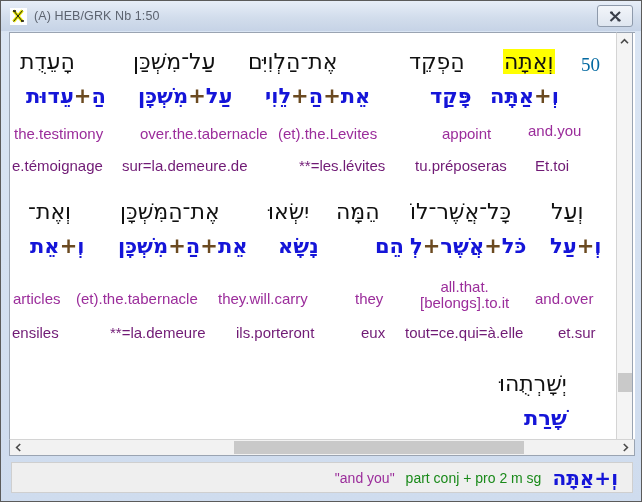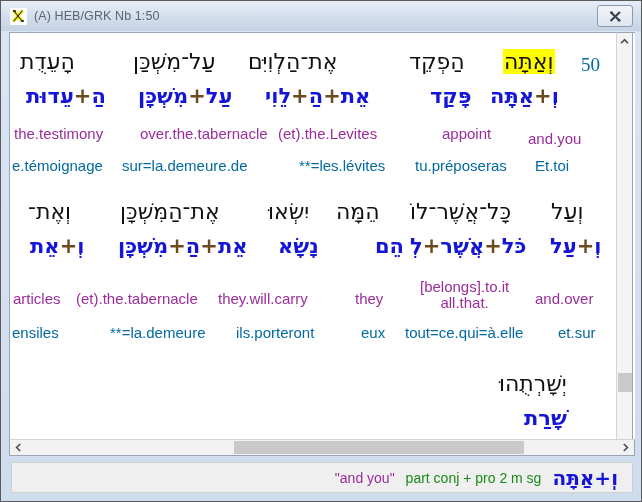--- a/index.html
+++ b/index.html
@@ -122,21 +122,21 @@
 
   
   .eng {
     font-family: "Liberation Sans", sans-serif;
     font-size: 15px;
     color: #9b2d9b;
   }
   .fra {
     font-family: "Liberation Sans", sans-serif;
     font-size: 15px;
-    color: #0369a1;
+    color: #701a75;
   }
   .eng2 {
     font-family: "Liberation Sans", sans-serif;
     font-size: 15px;
     color: #9b2d9b;
     text-align: center;
     line-height: 1.05;
   }
 
   
@@ -276,21 +276,21 @@
           <span class="ln heb" style="left: 484px; top: 18px; padding-left: 9px;"><span class="hl">וְאַתָּה</span></span>
           <span class="ln heb" style="left: 399px; top: 18px;">הַפְקֵד</span>
           <span class="ln heb" style="left: 238px; top: 18px;">אֶת־הַלְוִיִּם</span>
           <span class="ln heb" style="left: 123px; top: 18px;">עַל־מִשְׁכַּן</span>
           <span class="ln heb" style="left: 10px; top: 18px;">הָעֵדֻת</span>
           <span class="ln lem" style="left: 480px; top: 53px;"><span>וְ</span><span class="plus">+</span><span>אַתָּה</span></span>
           <span class="ln lem" style="left: 420px; top: 53px;"><span>פָּקַד</span></span>
           <span class="ln lem" style="left: 255px; top: 53px;"><span>אֵת</span><span class="plus">+</span><span>הַ</span><span class="plus">+</span><span>לֵוִי</span></span>
           <span class="ln lem" style="left: 128px; top: 53px;"><span>עַל</span><span class="plus">+</span><span>מִשְׁכָּן</span></span>
           <span class="ln lem" style="left: 16px; top: 53px;"><span>הַ</span><span class="plus">+</span><span>עֵדוּת</span></span>
-          <span class="ln eng" style="left: 518px; top: 98px; text-align: right;">and.you</span>
+          <span class="ln eng" style="left: 518px; top: 90px; text-align: right;">and.you</span>
           <span class="ln eng" style="left: 432px; top: 93px;">appoint</span>
           <span class="ln eng" style="left: 268px; top: 93px;">(et).the.Levites</span>
           <span class="ln eng" style="left: 114px; top: 93px; margin-left: 16px;">over.the.tabernacle</span>
           <span class="ln eng" style="left: 4px; top: 93px;">the.testimony</span>
           <span class="ln fra" style="left: 525px; top: 125px;">Et.toi</span>
           <span class="ln fra" style="left: 405px; top: 125px;">tu.préposeras</span>
           <span class="ln fra" style="left: 289px; top: 125px;">**=les.lévites</span>
           <span class="ln fra" style="left: 112px; top: 125px;">sur=la.demeure.de</span>
           <span class="ln fra" style="left: 2px; top: 125px;">e.témoignage</span>
           <span class="ln heb" style="left: 541px; top: 168px;">וְעַל</span>
@@ -309,21 +309,21 @@
           <span class="ln eng" style="left: 345px; top: 258px;">they</span>
           <span class="ln eng" style="left: 208px; top: 258px;">they.will.carry</span>
           <span class="ln eng" style="left: 66px; top: 258px;">(et).the.tabernacle</span>
           <span class="ln eng" style="left: 3px; top: 258px;">articles</span>
           <span class="ln fra" style="left: 548px; top: 292px;">et.sur</span>
           <span class="ln fra" style="left: 395px; top: 292px;">tout=ce.qui=à.elle</span>
           <span class="ln fra" style="left: 351px; top: 292px;">eux</span>
           <span class="ln fra" style="left: 226px; top: 292px;">ils.porteront</span>
           <span class="ln fra" style="left: 100px; top: 292px;">**=la.demeure</span>
           <span class="ln fra" style="left: 2px; top: 292px;">ensiles</span>
-          <div class="ln eng2" style="left: 410px; top: 246px;"><div>[belongs].to.it</div><div>all.that.</div></div>
+          <div class="ln eng2" style="left: 410px; top: 246px;"><div>all.that.</div><div>[belongs].to.it</div></div>
           <span class="ln heb" style="left: 489px; top: 340px;">יְשָׁרְתֻהוּ</span>
           <span class="ln lem" style="left: 514px; top: 375px;"><span>שָׁרַת</span></span>
         </div>
 
     </div>
   </div>
 
   <div class="vscroll">
     <div class="vs-arrow vs-up">
       <svg width="9" height="7" viewBox="0 0 9 7">

